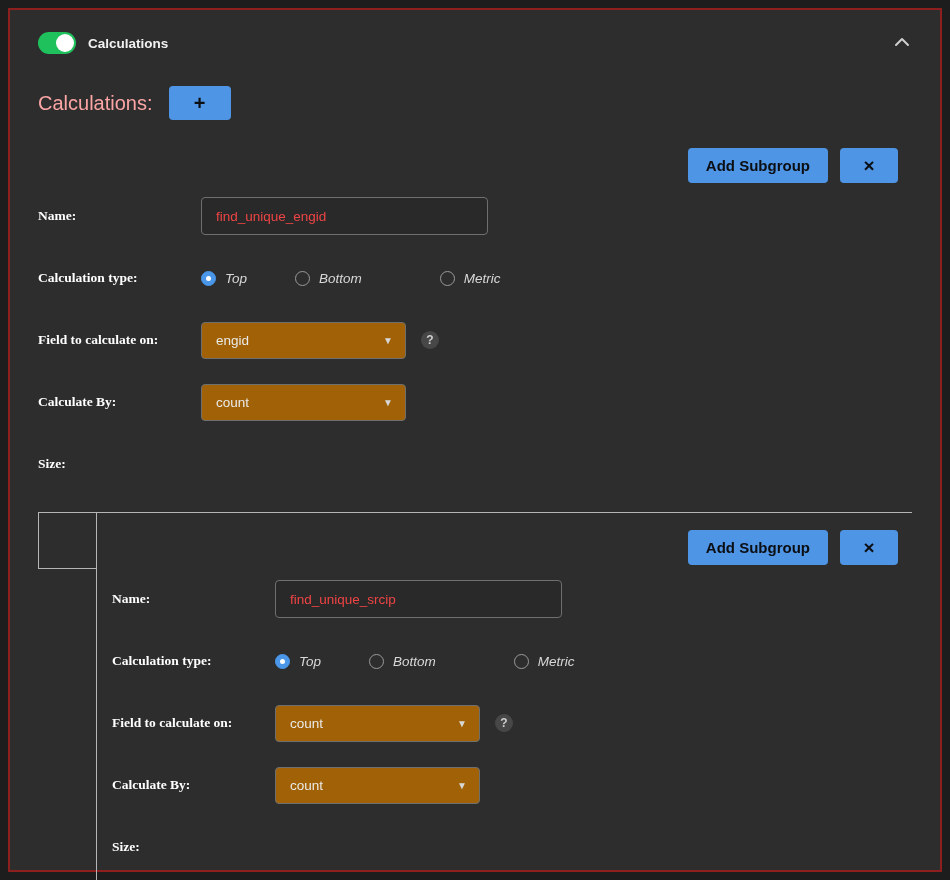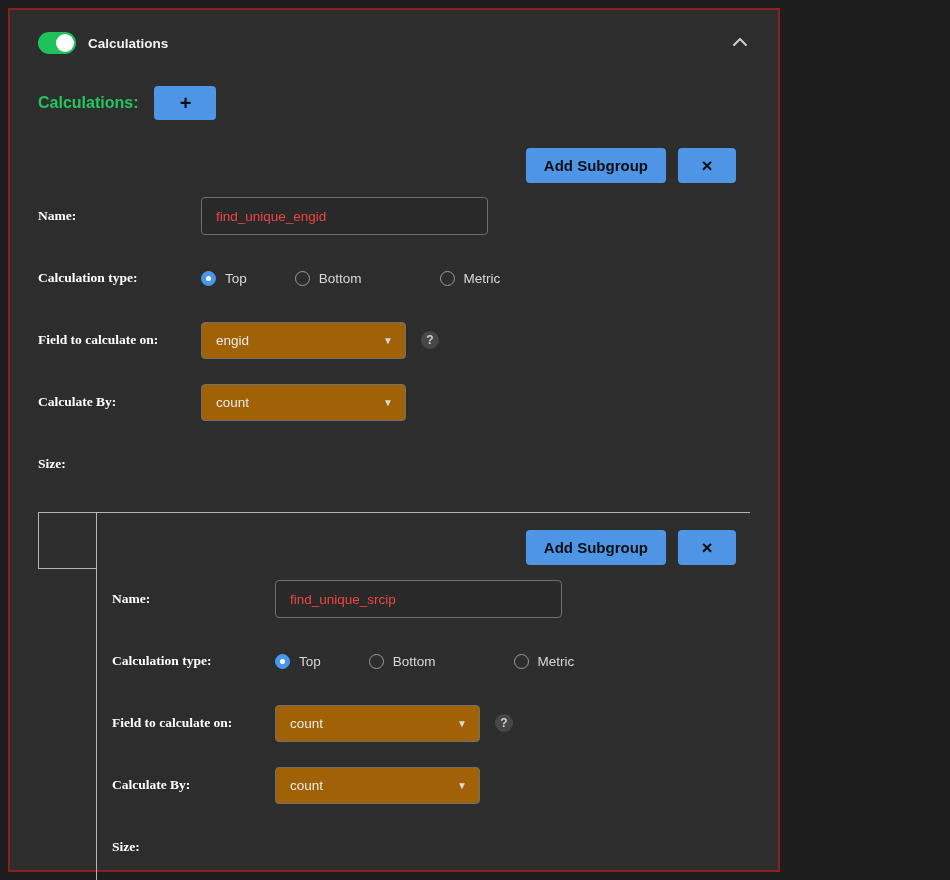--- a/index.html
+++ b/index.html
@@ -1,39 +1,39 @@
 <!DOCTYPE html>
 <html><head>
 <meta charset="utf-8">
 <style>
   * { box-sizing: border-box; margin: 0; padding: 0; }
   html,body { background:#181818; }
   body { font-family:"Liberation Sans", sans-serif; }
   .page { position:relative; width:950px; height:880px; background:#1d1d1d; overflow:hidden; }
   .panel {
-    position:absolute; left:8px; top:8px; width:772px; height:864px;
+    position:absolute; left:8px; top:8px; width:934px; height:864px;
     background:#2d2d2d; border:2px solid #8e1f1f;
     padding:22px 28px 0 28px;
   }
 
   
   .hdr-row { display:flex; align-items:center; position:relative; }
   .switch {
     width:38px; height:22px; border-radius:11px; background:#1fc15c;
     position:relative; cursor:pointer; flex:0 0 auto;
   }
   .switch .knob {
     position:absolute; right:2px; top:2px; width:18px; height:18px;
     border-radius:50%; background:#ffffff;
   }
   .hdr-label { color:#f2f2f2; font-size:13.5px; font-weight:bold; margin-left:12px; }
   .collapse { position:absolute; right:2px; top:2px; cursor:pointer; }
 
   .title-row { display:flex; align-items:center; margin-top:32px; }
-  .title { color:#22c55e; font-size:16px; font-weight:bold; }
+  .title { color:#fca5a5; font-size:20px; font-weight:normal; }
   .btn {
     background:#4f95e5; color:#0b0e12; border:none; border-radius:4px;
     font-family:"Liberation Sans", sans-serif; font-weight:bold; cursor:pointer;
     display:inline-flex; align-items:center; justify-content:center;
   }
   .btn-plus { width:62px; height:34px; font-size:20px; margin-left:16px; }
 
   
   .toolbar { display:flex; justify-content:flex-end; gap:12px; margin-right:14px; }
   .btn-addsub { height:35px; padding:0 18px; font-size:15px; }
@@ -57,21 +57,21 @@
   .caret { font-size:10px; color:#d8d8d8; }
   .help {
     width:18px; height:18px; border-radius:50%; background:#474747;
     color:#cfcfcf; font-size:12px; font-weight:bold;
     display:inline-flex; align-items:center; justify-content:center;
     margin-left:15px; cursor:pointer;
   }
 
   
   .radio-group { display:flex; align-items:center; }
-  .radio-item { display:flex; align-items:center; margin-right:48px; cursor:pointer; }
+  .radio-item { display:flex; align-items:center; margin-right:48px; cursor:pointer;font-style:italic; }
   .radio-item.wide { margin-right:78px; }
   .radio { width:15px; height:15px; border-radius:50%; border:1px solid #9a9a9a; background:transparent; position:relative; flex:0 0 auto; }
   .radio.checked { border:1px solid #4a97ea; background:#4a97ea; }
   .radio.checked::after {
     content:""; position:absolute; left:4px; top:4px; width:5px; height:5px;
     border-radius:50%; background:#ffffff;
   }
   .radio-label { color:#d8d8d8; font-size:13.5px; margin-left:9px; }
 
   

